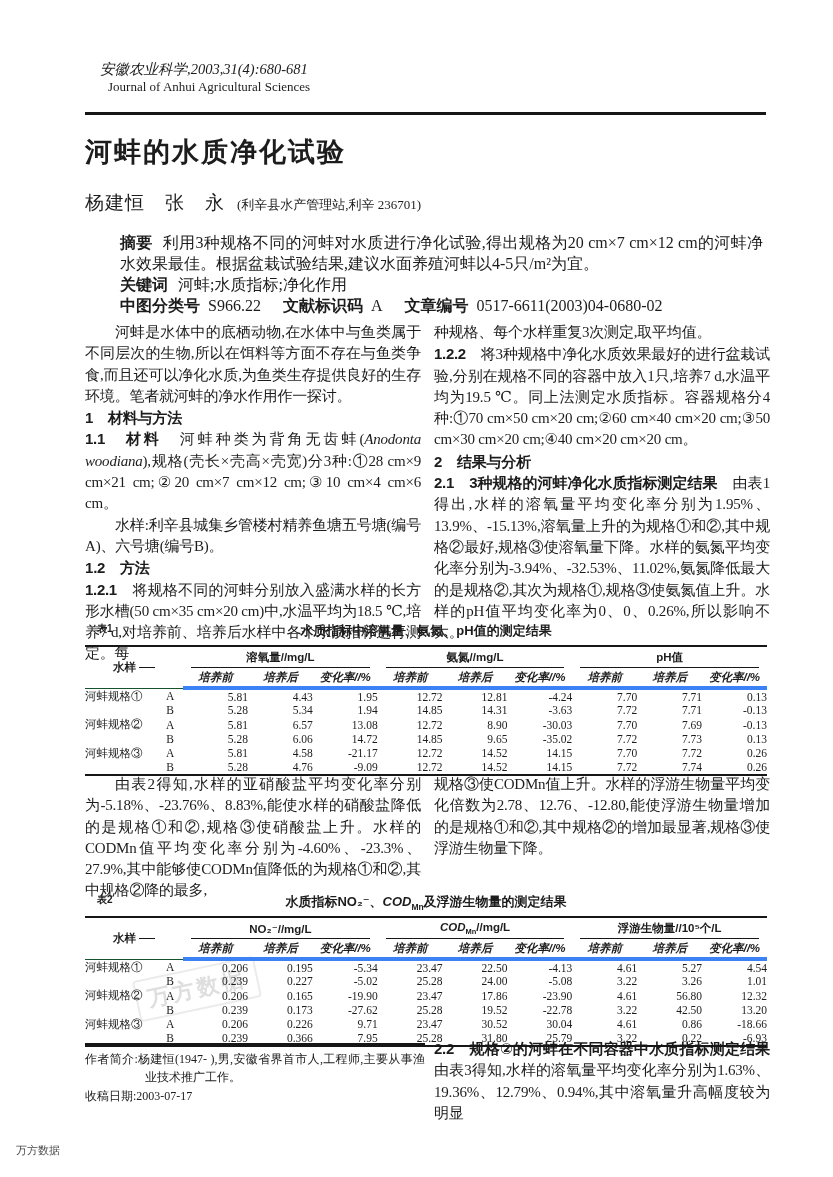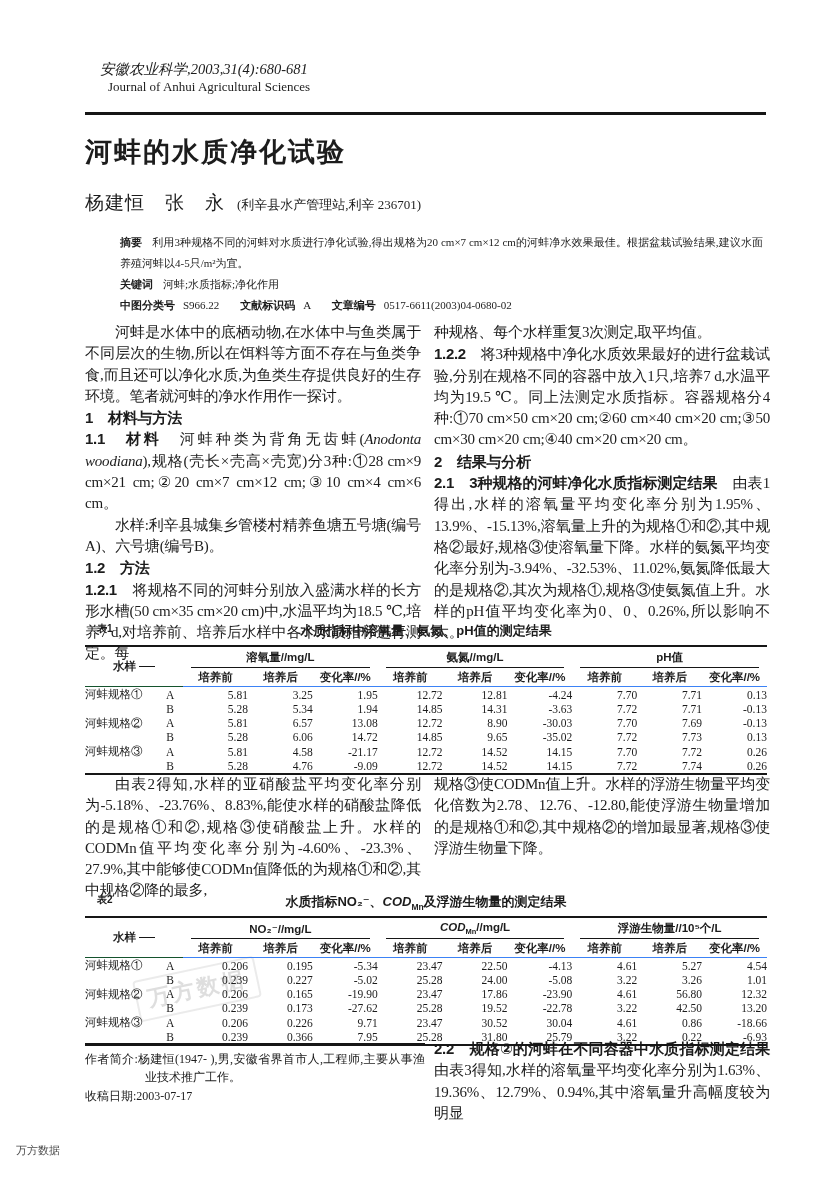--- a/index.html
+++ b/index.html
@@ -17,21 +17,21 @@
   .jhead .cn{font-style:italic;font-size:14.5px;line-height:18px;}
   .jhead .en{font-size:13px;line-height:18px;padding-left:8px;font-family:Liberation Serif, serif;}
   .head-rule{left:85px;top:112px;width:681px;height:3px;background:#161616;}
   
   .atitle{left:85px;top:134px;font-family:"Liberation Sans","DejaVu Sans",sans-serif;
           font-weight:bold;font-size:27px;letter-spacing:2px;}
   .authors-row{left:85px;top:190px;width:600px;}
   .authors-row .au{font-size:19px;letter-spacing:1px;}
   .authors-row .af{font-size:13px;margin-left:8px;}
   
-  .abstract{left:120px;top:232px;width:643px;font-size:11px;line-height:21px;text-align:justify;}
+  .abstract{left:120px;top:232px;width:643px;font-size:16px;line-height:21px;text-align:justify;}
   .abstract b,.meta b{font-family:"Liberation Sans","DejaVu Sans",sans-serif;font-weight:bold;}
   .abstract .lbl{margin-right:10px;}
   .meta{margin-top:0;}
   .meta span.v{margin-right:18px;}
   .meta b{margin-right:8px;}
   
   .colL{left:85px;width:336px;}
   .colR{left:434px;width:336px;}
   .bodytext{font-size:15px;line-height:21.3px;text-align:justify;letter-spacing:-0.2px;}
   .bodytext p{margin:0;}
@@ -43,21 +43,21 @@
   
   .tblwrap{left:85px;width:682px;z-index:2;}
   .tbl-cap{position:relative;height:20px;margin-bottom:3px;
            font-family:"Liberation Sans","DejaVu Sans",sans-serif;font-weight:bold;}
   .tbl-cap .lab{position:absolute;left:12px;top:0;font-size:10px;}
   .tbl-cap .tit{text-align:center;font-size:13px;}
   table.dat{width:100%;border-collapse:collapse;border-top:2.5px solid #161616;border-bottom:2.5px solid #161616;}
   table.dat th{font-family:"Liberation Sans","DejaVu Sans",sans-serif;font-weight:bold;font-size:11.5px;}
   table.dat .grp{height:19px;
       background:linear-gradient(#161616,#161616) bottom center/92% 1px no-repeat;}
-  table.dat .sub{height:16px;border-bottom:1px solid #3b82f6;}
+  table.dat .sub{height:16px;border-bottom:4px solid #3b82f6;font-style:italic;}
   .sample-head{border-bottom:1px solid #14532d;font-size:12px;}
   .sample-head span::after{content:"";display:inline-block;width:16px;height:1px;
       background:#161616;vertical-align:middle;margin-left:3px;}
   table.dat td{font-size:11.5px;height:13.5px;padding:0;}
   td.c-group{text-align:left;padding-left:2px;white-space:nowrap;font-size:11.5px;}
   td.c-sample{text-align:center;}
   td.c-num{text-align:right;padding-right:18px;}
   sub{font-size:0.65em;}
   
   .fnote{left:85px;width:340px;font-size:12px;line-height:17.5px;}
@@ -145,21 +145,21 @@
         <th class="sub">培养前</th>
         <th class="sub">培养后</th>
         <th class="sub">变化率//%</th>
       </tr>
     </thead>
     <tbody>
         <tr>
           <td class="c-group">河蚌规格①</td>
           <td class="c-sample">A</td>
           <td class="c-num">5.81</td>
-          <td class="c-num">3.25</td>
+          <td class="c-num">4.43</td>
           <td class="c-num">1.95</td>
           <td class="c-num">12.72</td>
           <td class="c-num">12.81</td>
           <td class="c-num">-4.24</td>
           <td class="c-num">7.70</td>
           <td class="c-num">7.71</td>
           <td class="c-num">0.13</td>
         </tr>
         <tr>
           <td class="c-group"></td>

